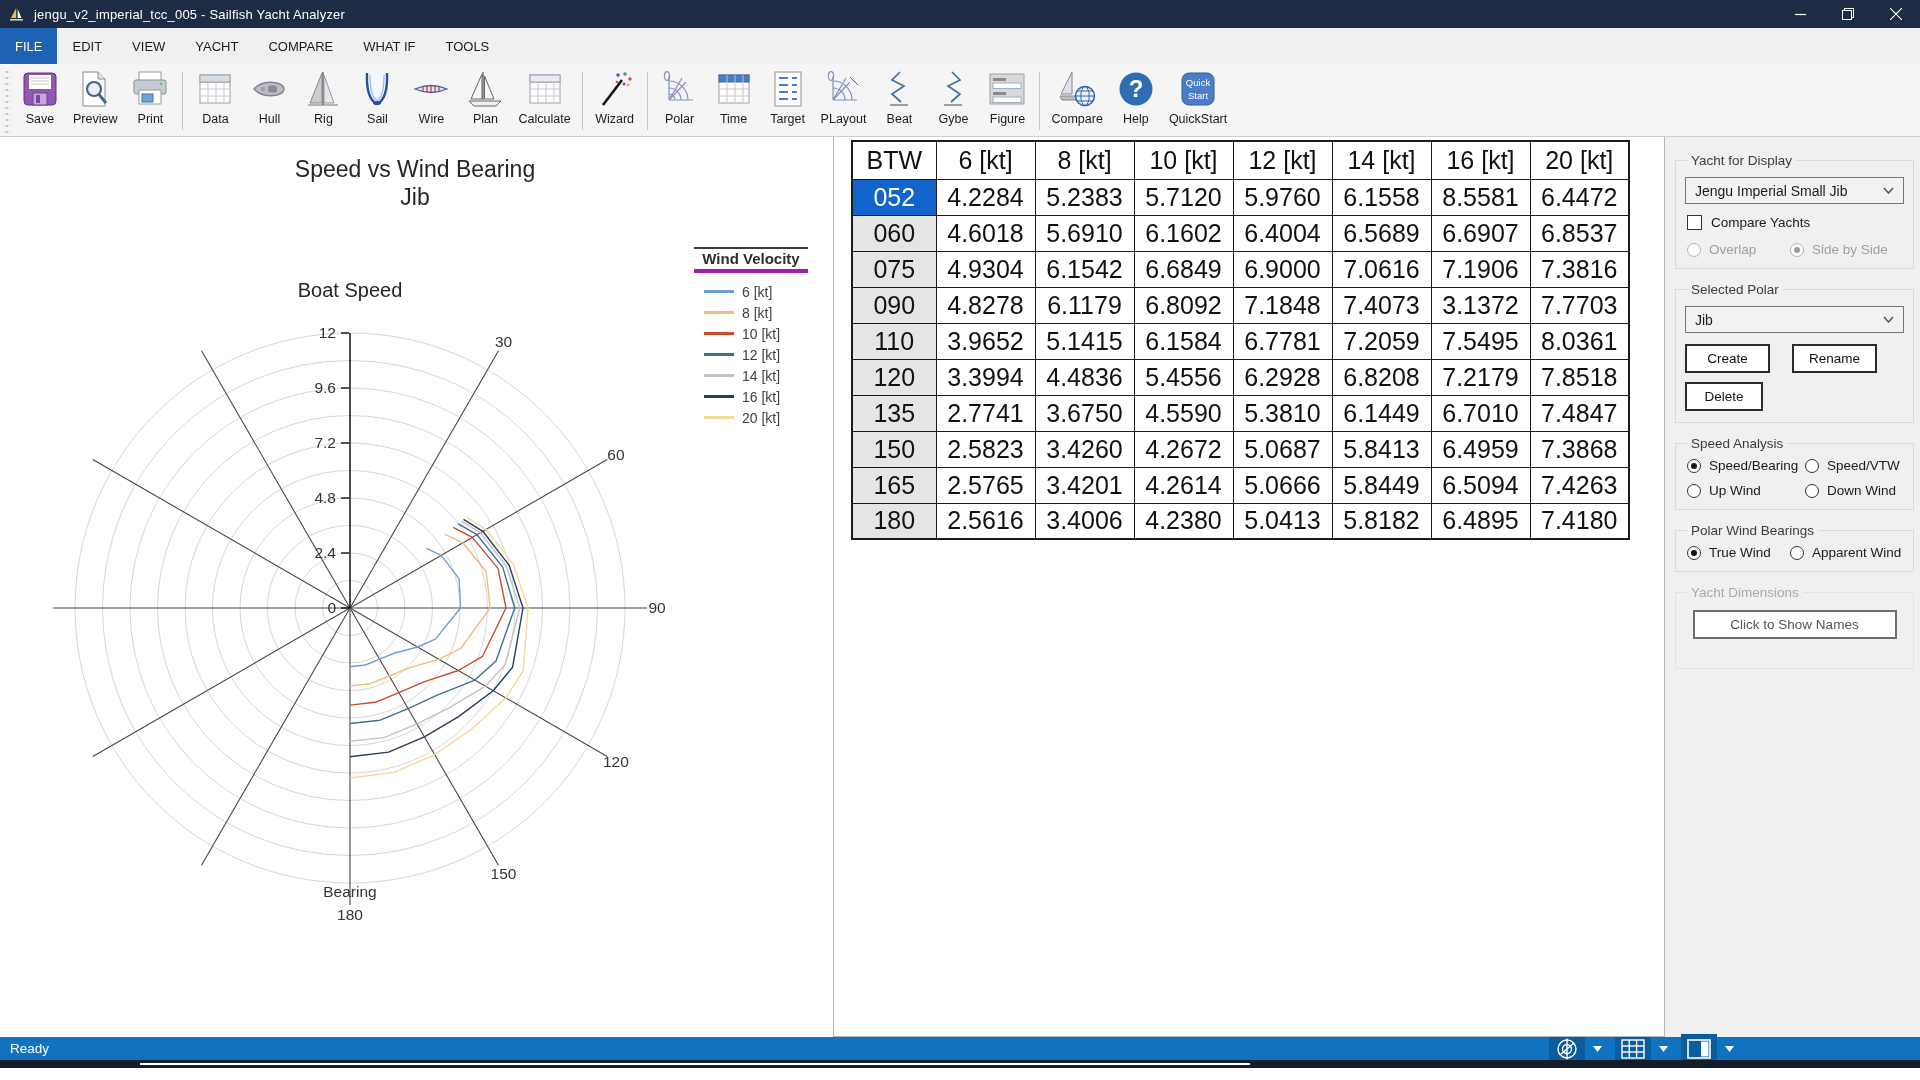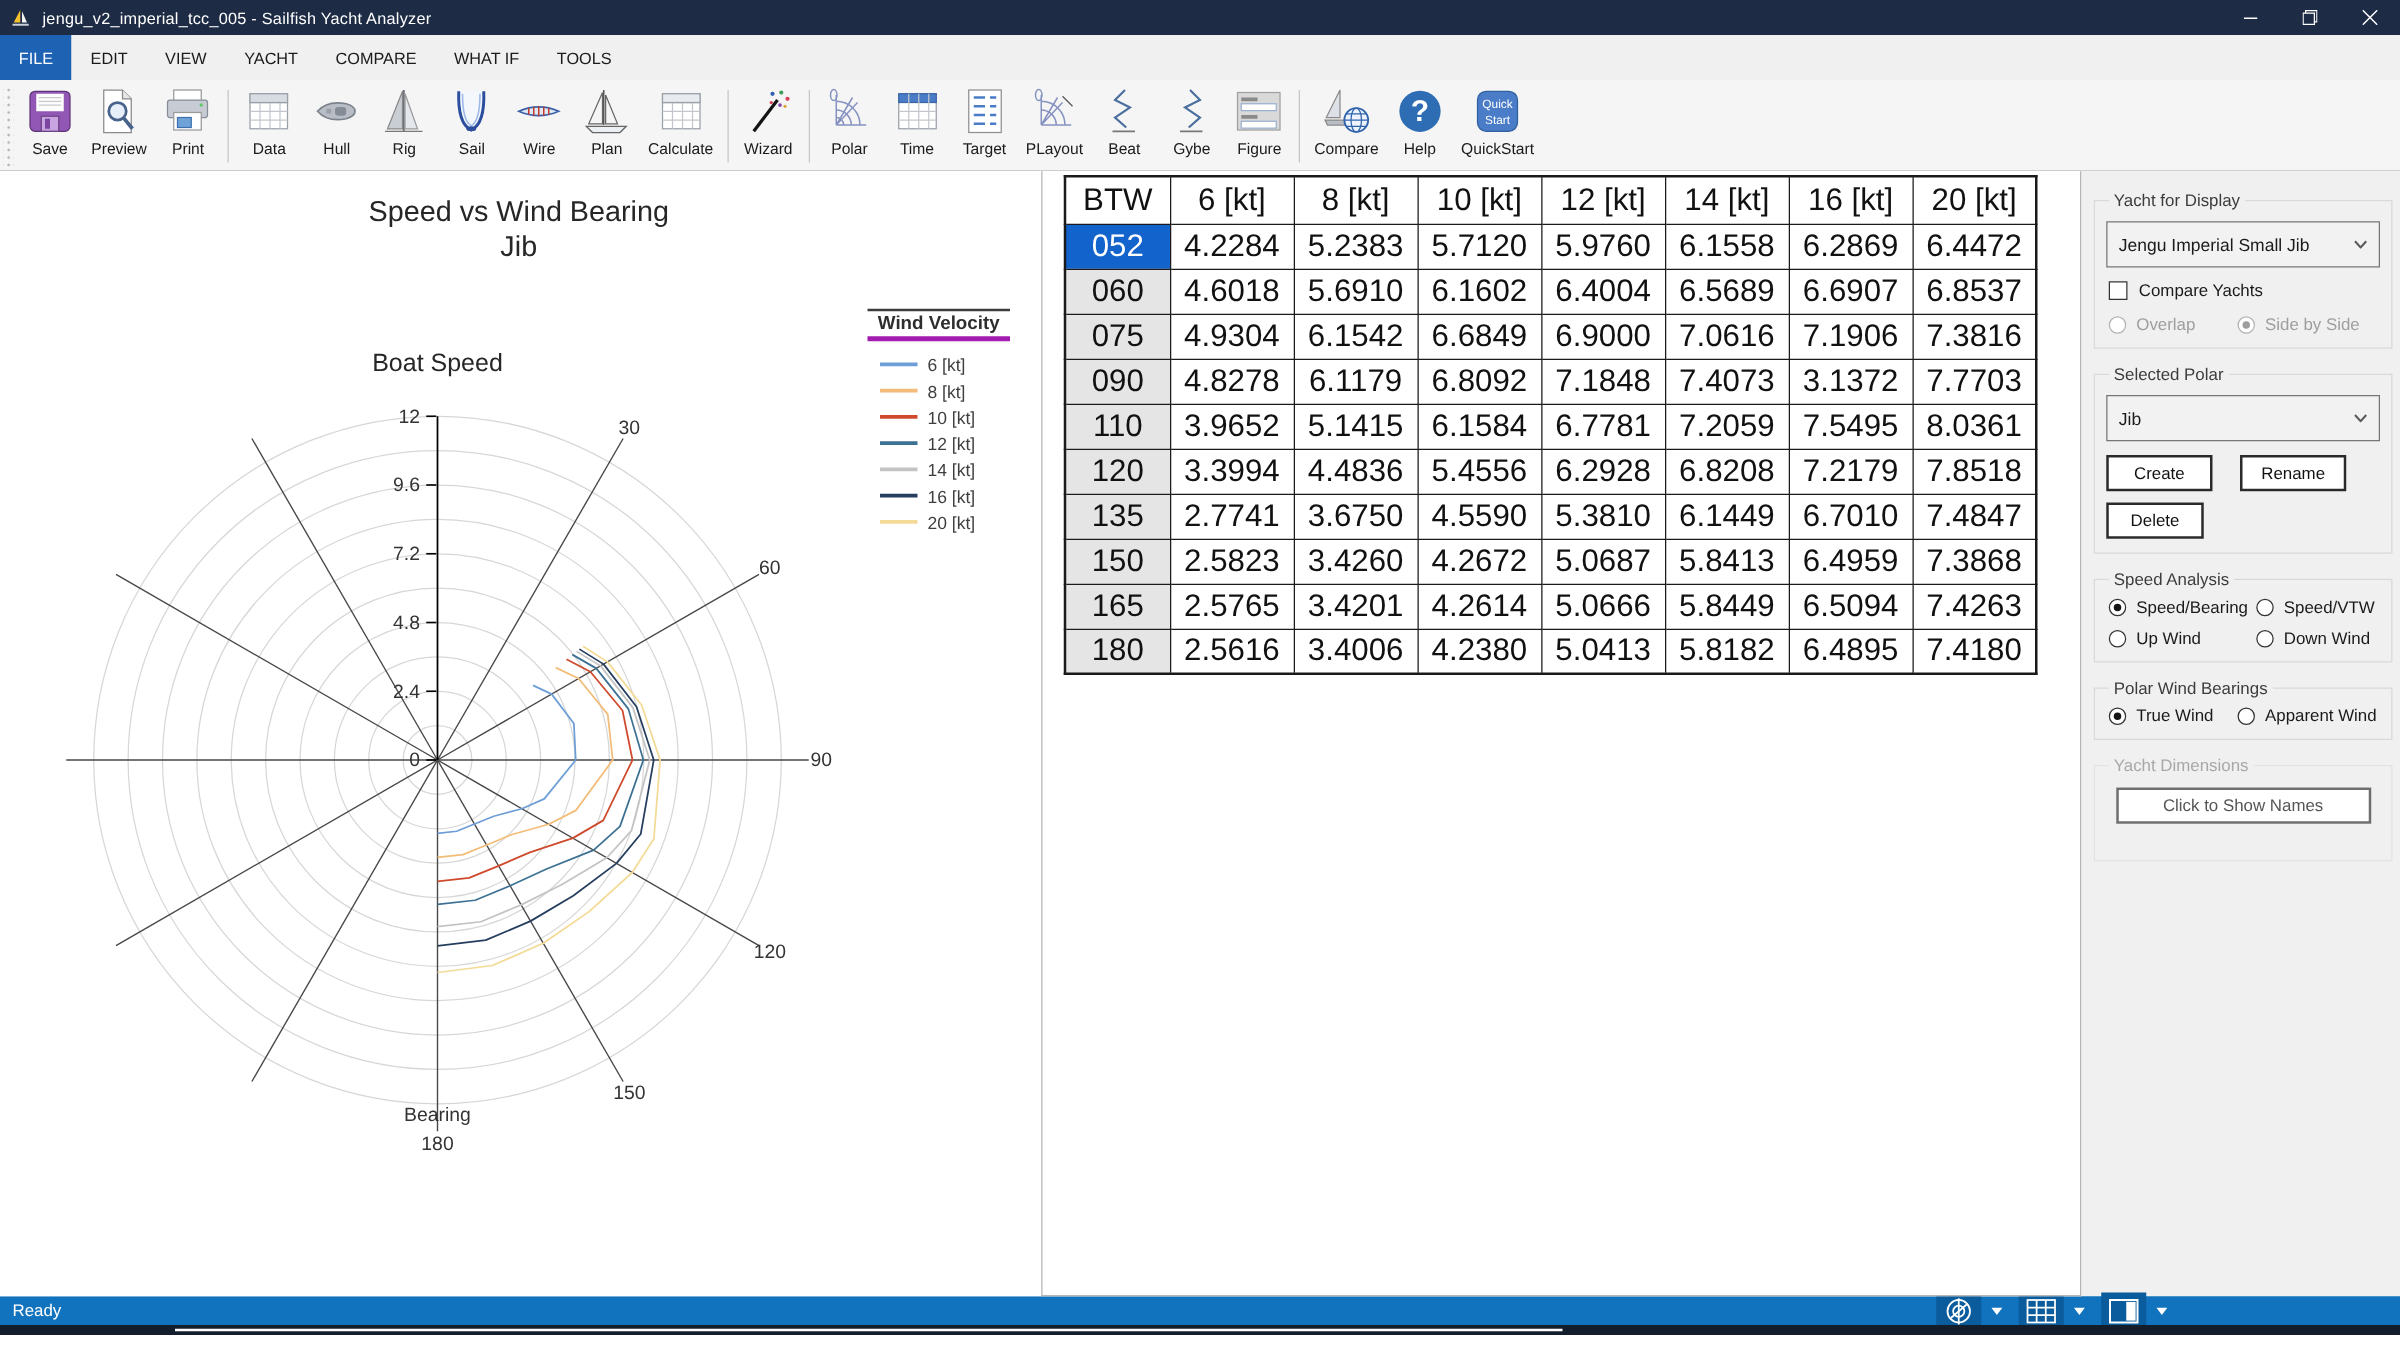--- a/index.html
+++ b/index.html
@@ -50,21 +50,21 @@
   table.polar tr.hdr th { height:38px; background:#fff; }
   table.polar td.rowhdr { background:#e5e5e5; }
   table.polar td.rowhdr.sel { background:#1263cc; color:#fff; }
   table.polar { border:2px solid #1a1a1a;margin-left:17px; }
 
   
   fieldset.group { border:1px solid #d9d9d9; margin:0 0 13px; padding:4px 9px 11px; }
   fieldset.group legend { font-size:13.5px; color:#3c3c3c; padding:0 4px; margin-left:2px; }
   fieldset.group.disabled legend { color:#a8a8a8; }
   fieldset.group.disabled { border-color:#e3e3e3; }
-  .combo { height:37px; border:1px solid #767676; background:#f2f2f2; display:flex; align-items:center;
+  .combo { height:27px; border:1px solid #767676; background:#f2f2f2; display:flex; align-items:center;
     justify-content:space-between; font-size:14px; color:#1a1a1a; padding:0 9px; margin:5px 0 11px; }
   .chev { width:11px; height:7px; }
   .check-row { display:flex; align-items:center; gap:9px; margin:3px 0 12px 2px; }
   .checkbox { width:15px; height:15px; border:1.5px solid #333; background:#fff; flex:0 0 auto; }
   .radio { width:14px; height:14px; border:1.5px solid #333; border-radius:50%; background:#fff; position:relative; flex:0 0 auto; margin-right:8px; }
   .radio.on::after { content:''; position:absolute; inset:3px; background:#141414; border-radius:50%; }
   .radio.dis { border-color:#b3b3b3; }
   .radio.dis.on::after { background:#9e9e9e; }
   .r-item { display:flex; align-items:center; }
   .r-item .rlbl { white-space:nowrap; }
@@ -508,21 +508,21 @@
               <th style="width:99px">16 [kt]</th>
               <th style="width:99px">20 [kt]</th>
             </tr>
             <tr>
               <td class="rowhdr sel">052</td>
               <td>4.2284</td>
               <td>5.2383</td>
               <td>5.7120</td>
               <td>5.9760</td>
               <td>6.1558</td>
-              <td>6.2869</td>
+              <td>8.5581</td>
               <td>6.4472</td>
             </tr>
             <tr>
               <td class="rowhdr">060</td>
               <td>4.6018</td>
               <td>5.6910</td>
               <td>6.1602</td>
               <td>6.4004</td>
               <td>6.5689</td>
               <td>6.6907</td>

